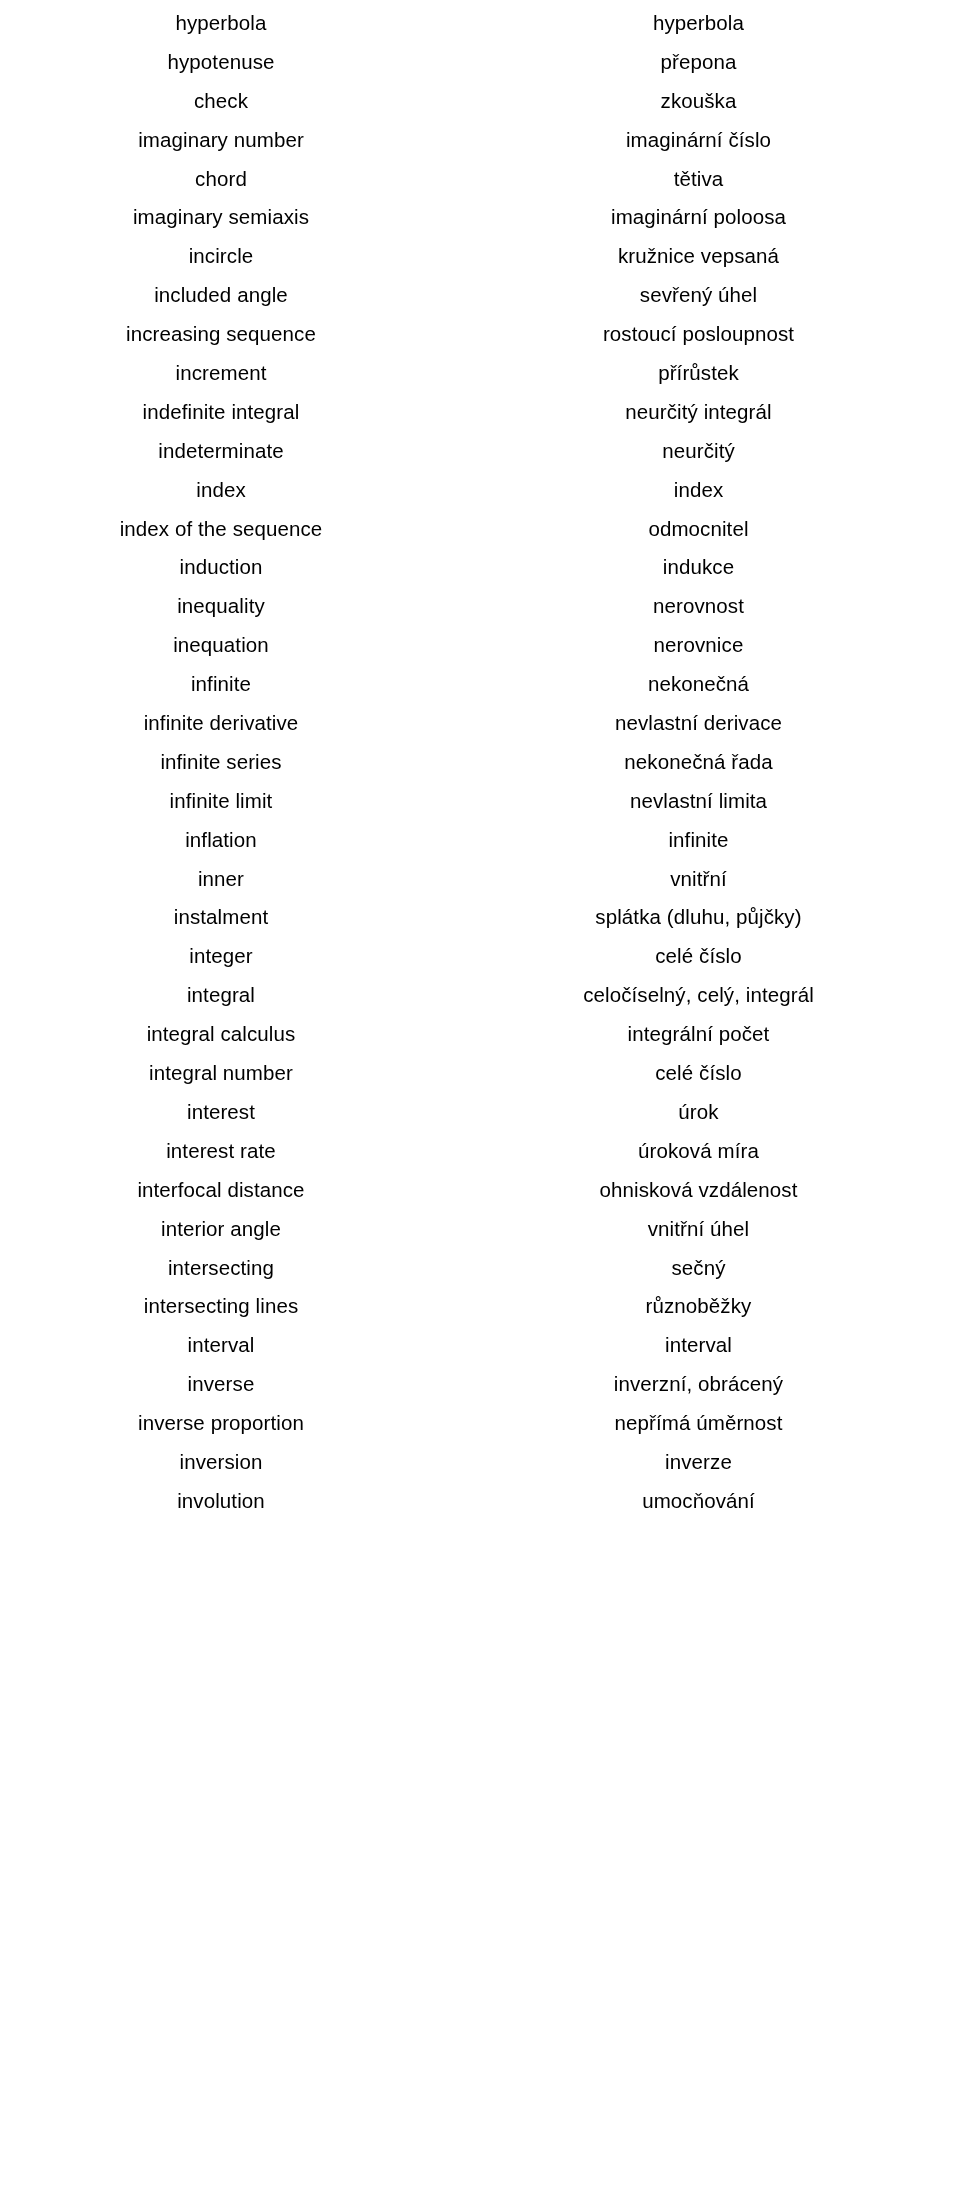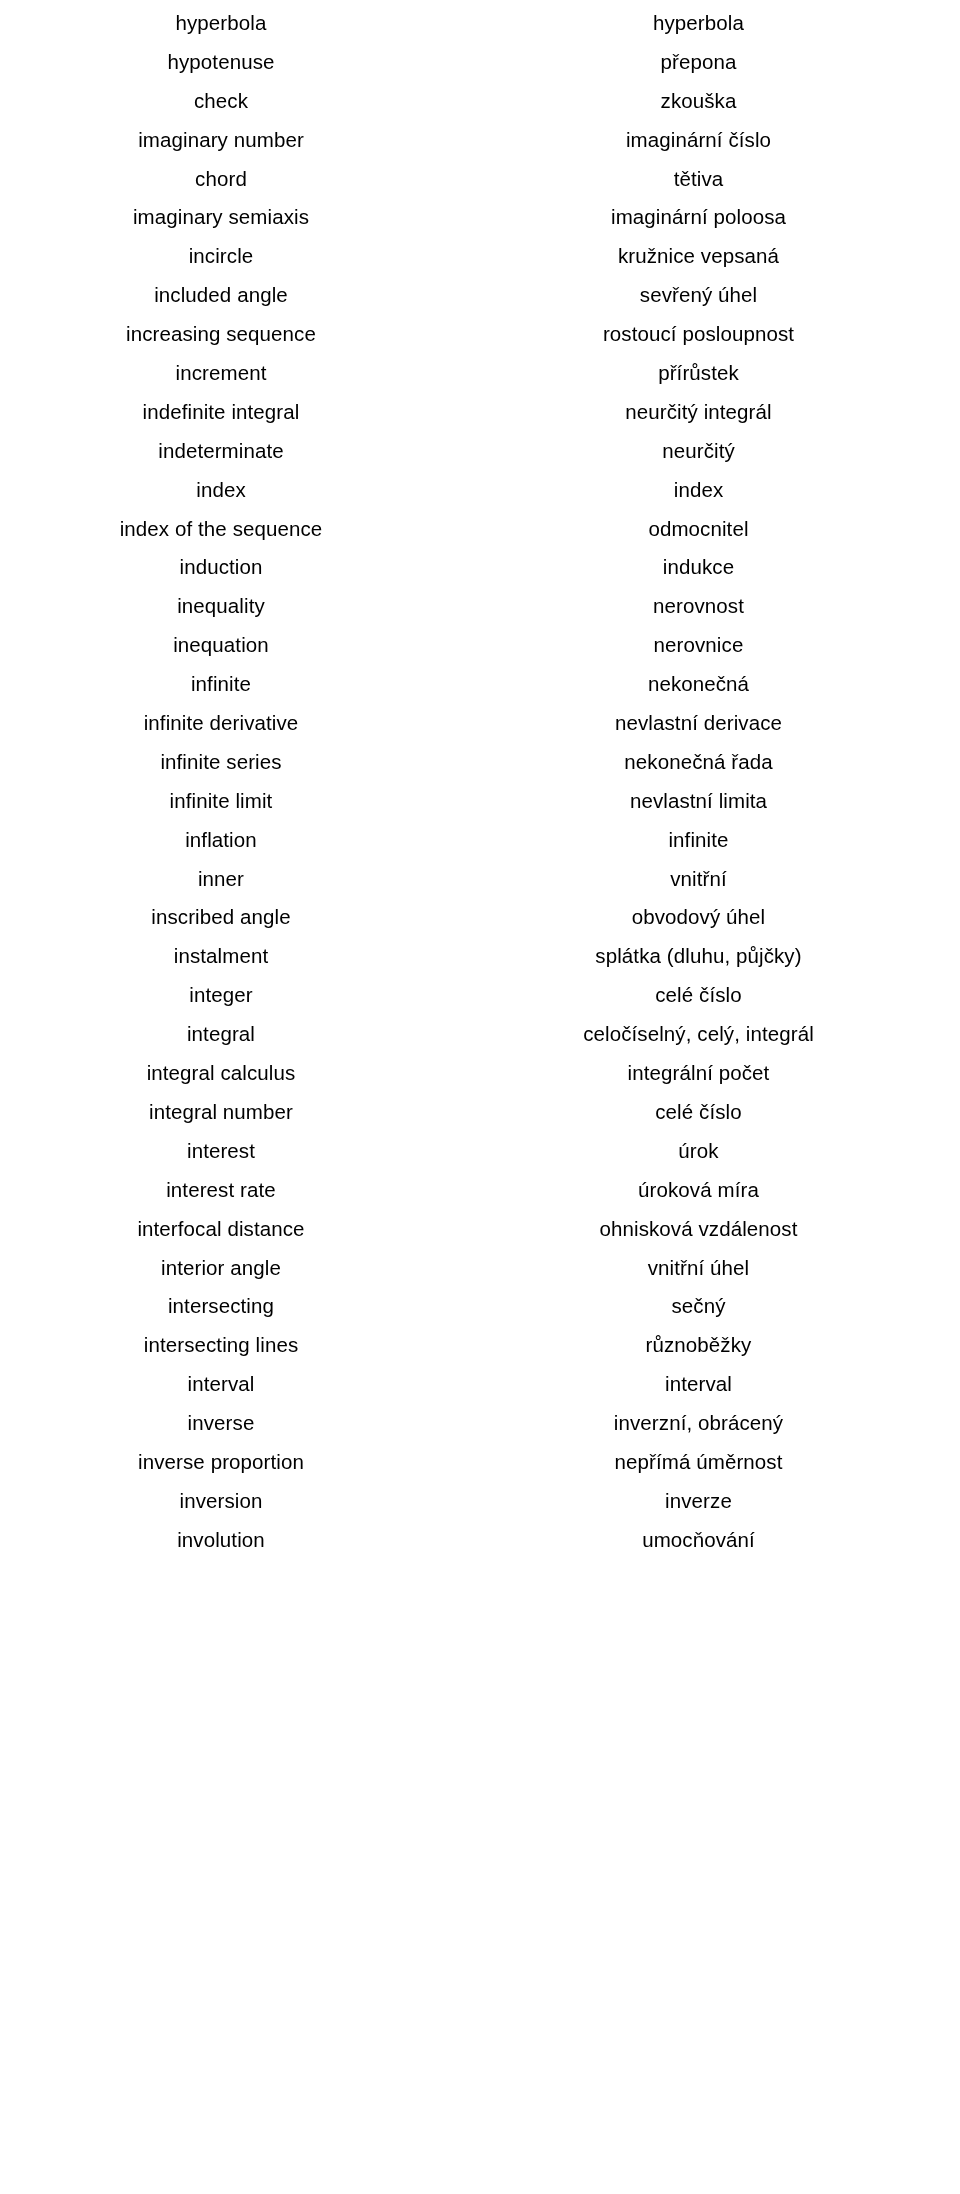--- a/index.html
+++ b/index.html
@@ -141,24 +141,20 @@
     </div>
     <div class="glossary-row">
       <div class="term-col">inflation</div>
       <div class="translation-col">infinite</div>
     </div>
     <div class="glossary-row">
       <div class="term-col">inner</div>
       <div class="translation-col">vnitřní</div>
     </div>
     <div class="glossary-row">
-      <div class="term-col">inscribed angle</div>
-      <div class="translation-col">obvodový úhel</div>
-    </div>
-    <div class="glossary-row">
       <div class="term-col">instalment</div>
       <div class="translation-col">splátka (dluhu, půjčky)</div>
     </div>
     <div class="glossary-row">
       <div class="term-col">integer</div>
       <div class="translation-col">celé číslo</div>
     </div>
     <div class="glossary-row">
       <div class="term-col">integral</div>
       <div class="translation-col">celočíselný, celý, integrál</div>

